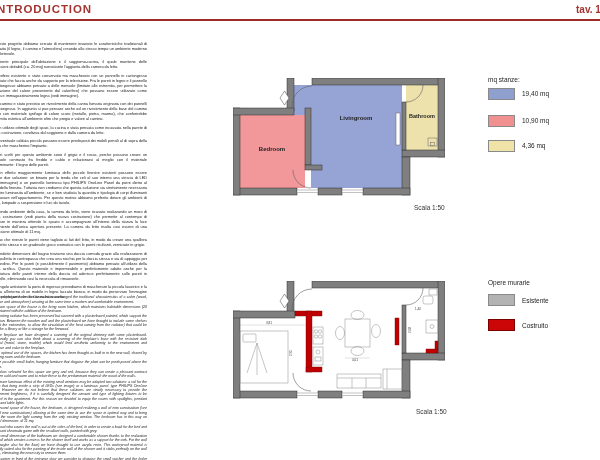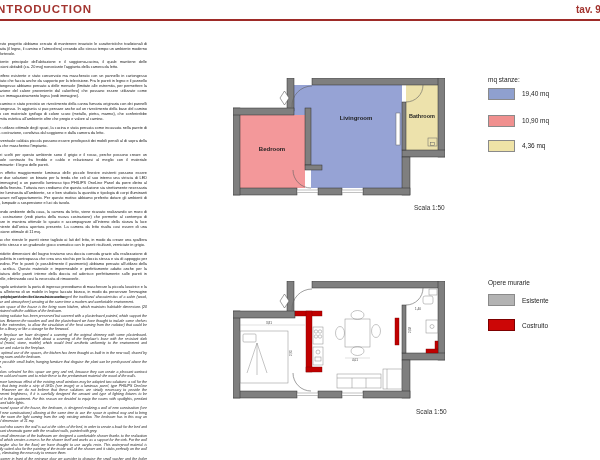--- a/index.html
+++ b/index.html
@@ -36,21 +36,21 @@
   .sw-gray{background:#b3b3b3;}
   .sw-red{background:#cc0606;border-color:#7d0000;}
   svg text{font-family:"Liberation Sans",sans-serif;}
   .roomlbl{font-weight:bold;fill:#1f1f1f;}
   .dimlbl{fill:#333;}
 </style>
 </head>
 <body>
 
 <div class="hdr-title">INTRODUCTION</div>
-<div class="hdr-tav">tav. 9</div>
+<div class="hdr-tav">tav. 1</div>
 <div class="hdr-rule"></div>
 
 <div class="text-it">
   <p>In questo progetto abbiamo cercato di mantenere invariate le caratteristiche tradizionali di una baita (il legno, il camino e l'atmosfera) creando allo stesso tempo un ambiente moderno e confortevole.</p>
   <p>L'ambiente principale dell'abitazione e il soggiorno-cucina, il quale mantiene delle dimensioni abitabili (ca. 20 mq) nonostante l'aggiunta della camera da letto.</p>
   <p>Il calorifero esistente e stato conservato ma mascherato con un pannello in cartongesso verniciato che faccia anche da supporto per la televisione. Fra le pareti in legno e il pannello in cartongesso abbiamo pensato a delle mensole (limitate alle estremita, per permettere la circolazione del calore proveniente dal calorifero) che possano essere utilizzate come libreria e immagazzinamento legna (vedi immagine).</p>
   <p>Per il camino e stato previsto un rivestimento della canna fumaria originaria con dei pannelli di cartongesso. In aggiunta si puo pensare anche ad un rivestimento della base del camino stesso con materiale ignifugo di colore scuro (metallo, pietra, marmo), che conferirebbe uniformita estetica all'ambiente oltre che pregio e valore al camino.</p>
   <p>Per un utilizzo ottimale degli spazi, la cucina e stata pensata come incassata nella parete di nuova costruzione, condivisa dal soggiorno e dalla camera da letto.</p>
   <p>Per l'eventuale caldaia piccola possono essere predisposti dei mobili pensili al di sopra della cucina che mascherino l'impianto.</p>
   <p>I colori scelti per questo ambiente sono il grigio e il rosso, perche possono creare un piacevole contrasto fra freddo e caldo e relazionarsi al meglio con il materiale predominante: il legno delle pareti.</p>

